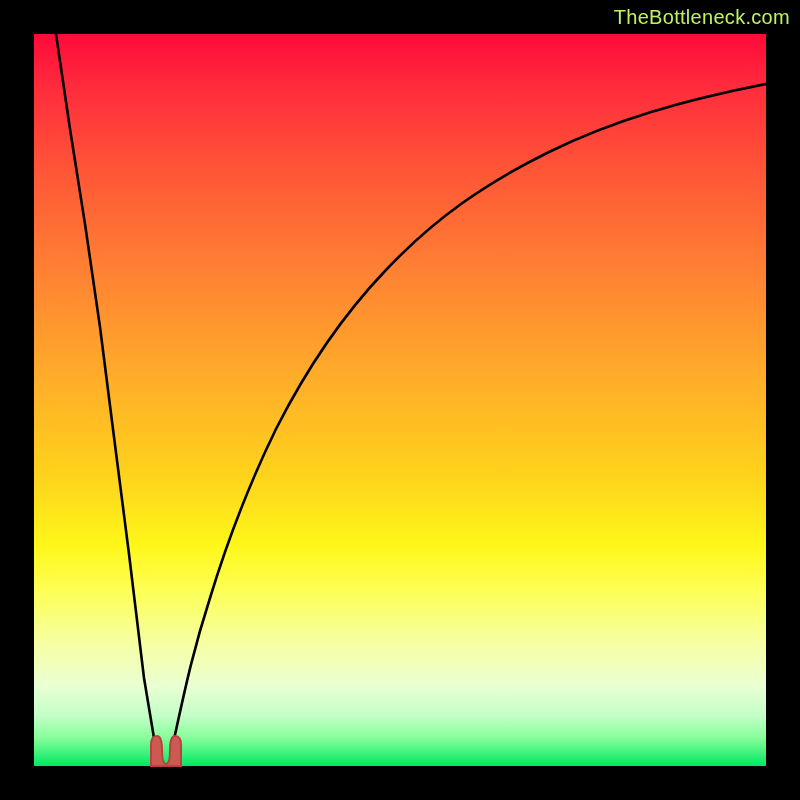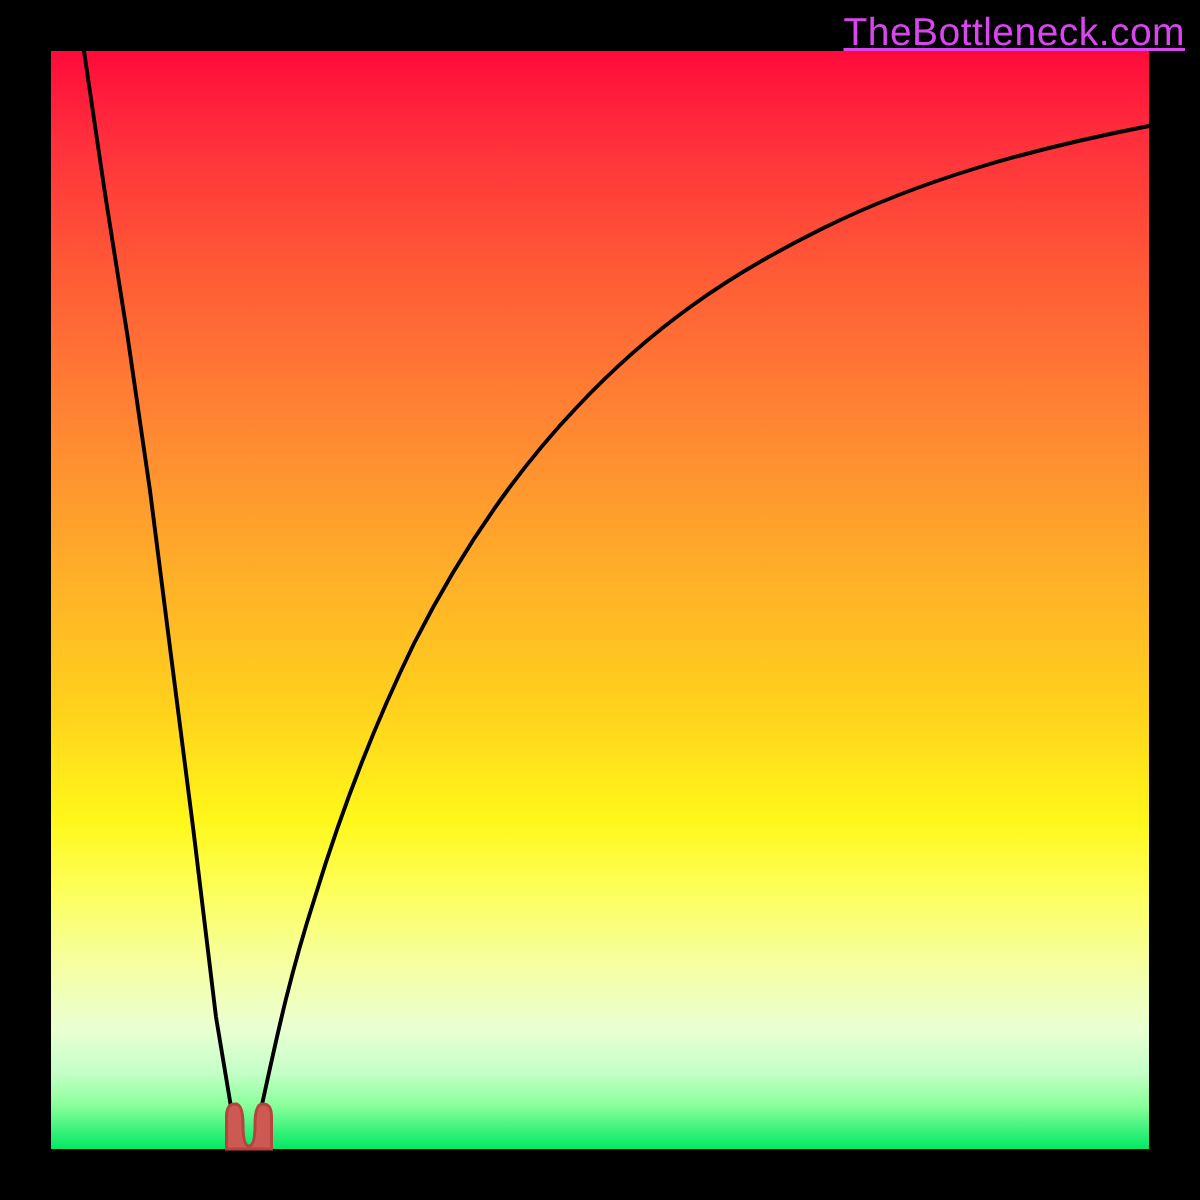--- a/index.html
+++ b/index.html
@@ -37,25 +37,24 @@
       #eaffd2 89%,
       #c5ffc8 93%,
       #8bff9c 96%,
       #00e863 100%
     );
   }
   .watermark {
     position: absolute;
     top: 6px;
     right: 10px;
-    color: #d946ef;
-    font-size: 26px;
+    color: #bef264;
+    font-size: 20px;
     letter-spacing: 0.3px;
     font-weight: 400;
-    text-decoration: underline;
   }
   svg.curve {
     position: absolute;
     left: 0; top: 0;
     width: 732px;
     height: 732px;
     overflow: visible;
   }
 </style>
 </head>

